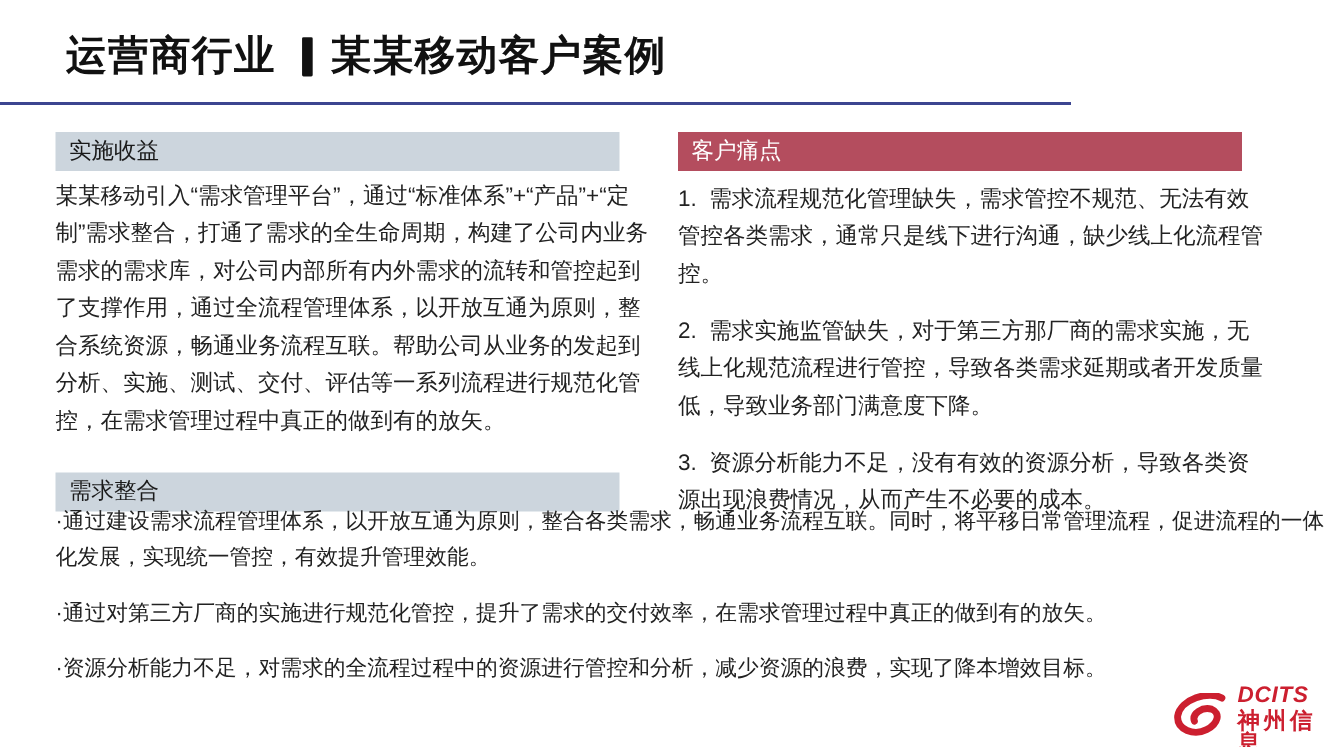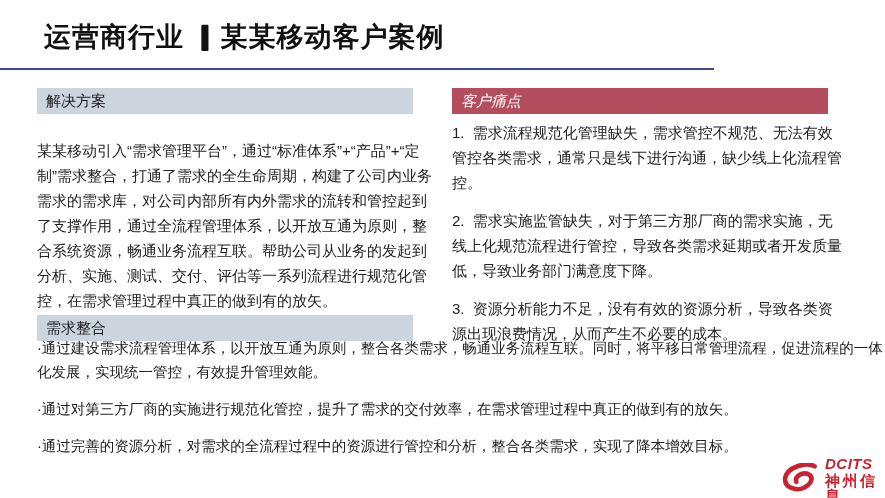--- a/index.html
+++ b/index.html
@@ -15,27 +15,27 @@
   }
   .title-rule {
     position:absolute; left:0px; top:68px; width:714px; height:2px;
     background:#3c4590;
   }
   .panel-header {
     position:absolute; width:376px; height:26px; line-height:26px;
     padding-left:9px; font-size:15px; font-weight:normal;
   }
   .panel-header.gray { background:#ccd5dd; color:#1a1a1a; }
-  .panel-header.red  { background:#b44d5e; color:#ffffff;font-style:italic; }
+  .panel-header.red  { background:#b44d5e; color:#ffffff; }
   .hdr-solution { left:37px;  top:88px; }
   .hdr-pain     { left:452px; top:88px; }
   .hdr-benefit  { left:37px;  top:315px; }
   .solution-body {
     position:absolute; left:37px; top:118px; width:396px;
-    font-size:15px; line-height:25px; color:#222222;margin-top:20px;
+    font-size:15px; line-height:25px; color:#222222;
   }
   .pain-body {
     position:absolute; left:452px; top:120px; width:390px;
     font-size:15px; line-height:25px; color:#222222;
   }
   .pain-item { white-space:pre-wrap; }
   .pain-item + .pain-item { margin-top:13px; }
   .benefits-body {
     position:absolute; left:37px; top:336px; width:846px;
     font-size:14.5px; line-height:24px; color:#222222;
@@ -56,35 +56,35 @@
   }
 </style>
 </head>
 <body>
 
 <div class="slide">
 
   <div class="title">运营商行业 ▎某某移动客户案例</div>
   <div class="title-rule"></div>
 
-  <div class="panel-header gray hdr-solution">解决方案</div>
+  <div class="panel-header gray hdr-solution">实施收益</div>
   <div class="solution-body">某某移动引入“需求管理平台”，通过“标准体系”+“产品”+“定制”需求整合，打通了需求的全生命周期，构建了公司内业务需求的需求库，对公司内部所有内外需求的流转和管控起到了支撑作用，通过全流程管理体系，以开放互通为原则，整合系统资源，畅通业务流程互联。帮助公司从业务的发起到分析、实施、测试、交付、评估等一系列流程进行规范化管控，在需求管理过程中真正的做到有的放矢。</div>
 
   <div class="panel-header red hdr-pain">客户痛点</div>
   <div class="pain-body">
     <div class="pain-item">1.  需求流程规范化管理缺失，需求管控不规范、无法有效管控各类需求，通常只是线下进行沟通，缺少线上化流程管控。</div>
     <div class="pain-item">2.  需求实施监管缺失，对于第三方那厂商的需求实施，无线上化规范流程进行管控，导致各类需求延期或者开发质量低，导致业务部门满意度下降。</div>
     <div class="pain-item">3.  资源分析能力不足，没有有效的资源分析，导致各类资源出现浪费情况，从而产生不必要的成本。</div>
   </div>
 
   <div class="panel-header gray hdr-benefit">需求整合</div>
   <div class="benefits-body">
     <div class="benefit-item">·通过建设需求流程管理体系，以开放互通为原则，整合各类需求，畅通业务流程互联。同时，将平移日常管理流程，促进流程的一体化发展，实现统一管控，有效提升管理效能。</div>
     <div class="benefit-item">·通过对第三方厂商的实施进行规范化管控，提升了需求的交付效率，在需求管理过程中真正的做到有的放矢。</div>
-    <div class="benefit-item">·通过完善的资源分析，对需求的全流程过程中的资源进行管控和分析，整合各类需求，实现了降本增效目标。</div>
+    <div class="benefit-item">·资源分析能力不足，对需求的全流程过程中的资源进行管控和分析，减少资源的浪费，实现了降本增效目标。</div>
   </div>
 
   <div class="logo">
     <span>
       <svg width="40" height="30" viewBox="0 0 40 30">
         <path d="M 36 7 C 29 0 9 1 4.5 11.5 C 1.5 20.5 12 27 21 25 C 29.5 23 33 16.5 27.5 12.5 C 22 9.5 14 12 14.5 17.5" fill="none" stroke="#cc1f2f" stroke-width="4.6" stroke-linecap="round" transform="rotate(-14 20 15)"></path>
       </svg>
     </span>
     <span class="logo-text">
       <span class="logo-en">DCITS</span>

